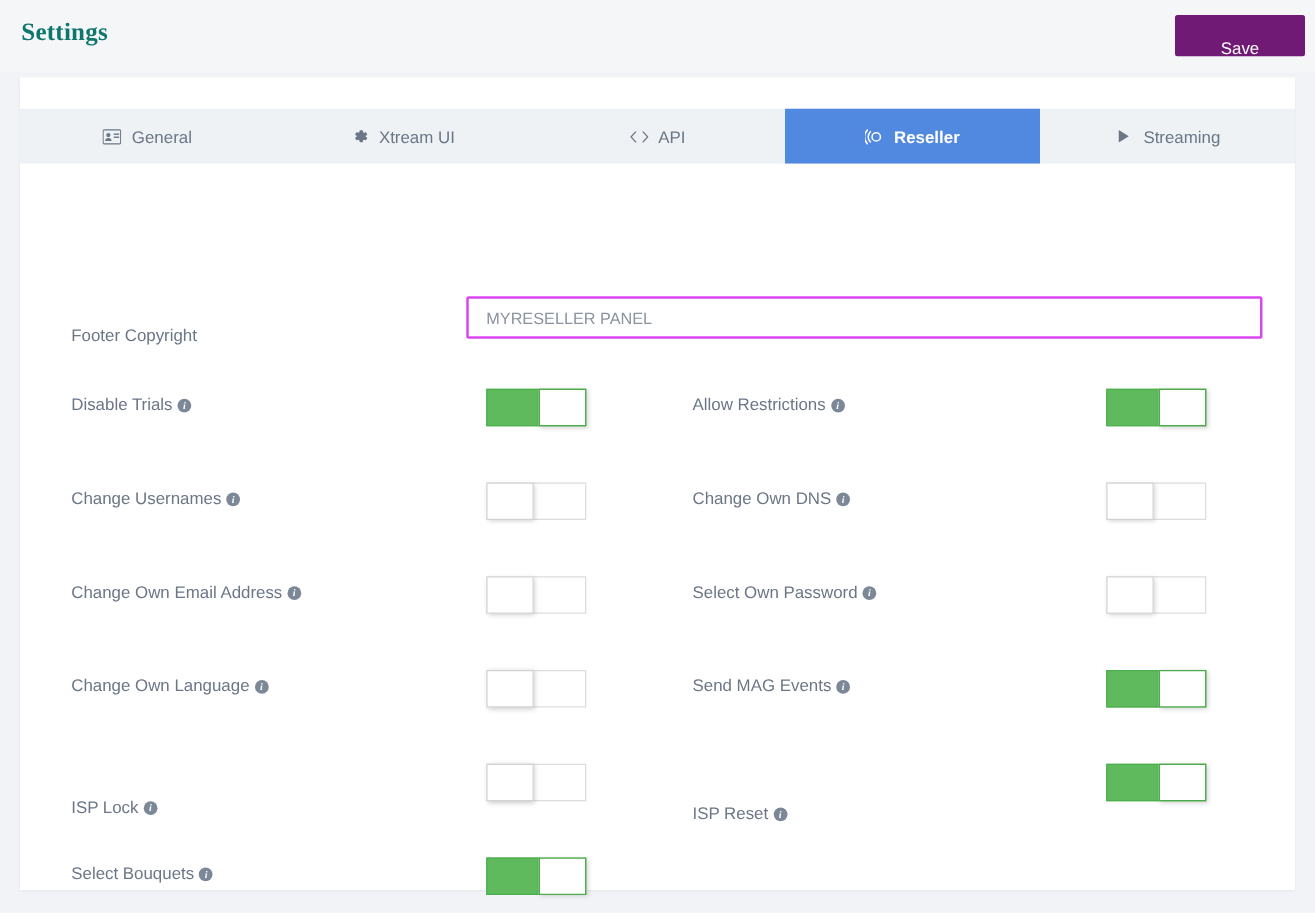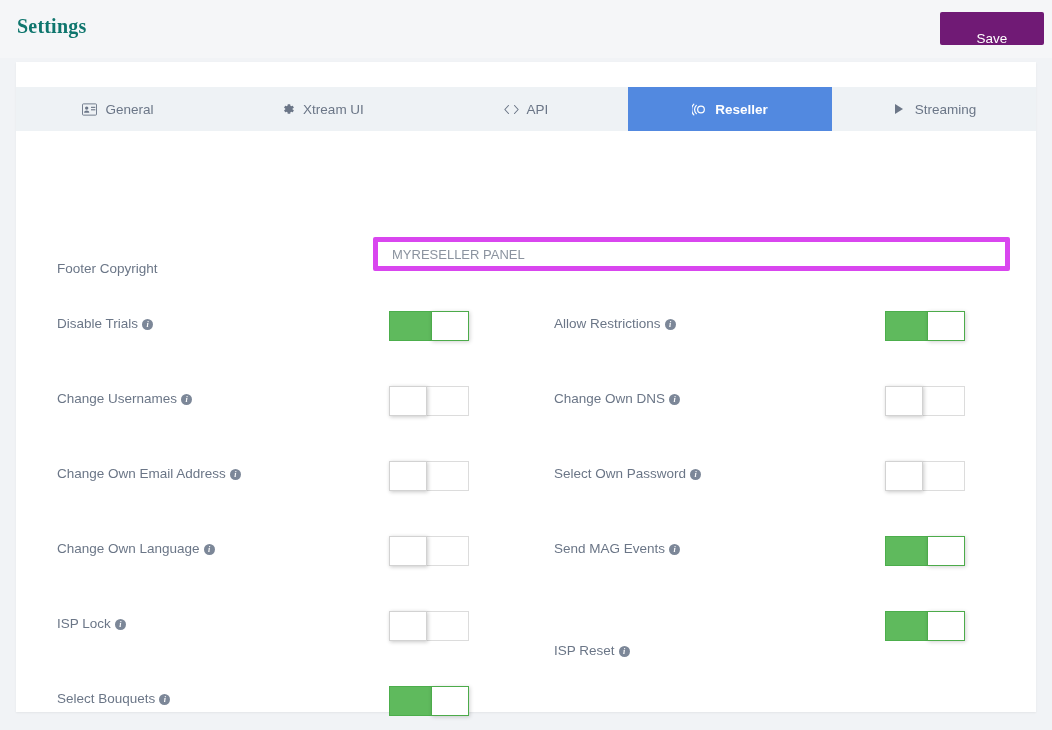--- a/index.html
+++ b/index.html
@@ -115,21 +115,21 @@
     font-style: italic;
     vertical-align: 1px;
     margin-left: 4px;
     font-family: "Liberation Serif", serif;
   }
 
   #footer-copyright-input {
     position: absolute;
     left: 357px; top: 106px;
     width: 637px; height: 34px;
-    border: 5px solid #d946ef;
+    border: 2px solid #d946ef;
     border-radius: 2px;
     padding: 0 14px;
     font-family: "Liberation Sans", sans-serif;
     font-size: 13px;
     color: #8b939f;
     background: #ffffff;
     outline: none;
   }
   #footer-copyright-input::placeholder { color: #8b939f; }
 
@@ -267,21 +267,21 @@
       <div class="field-label" style="left: 41px; top: 410px;"><span>Change Own Language</span><span class="info-icon">i</span></div>
       <div class="toggle off" style="left: 373px; top: 405px;">
         <span class="track"></span>
         <span class="knob"></span>
       </div>
       <div class="field-label" style="left: 538px; top: 410px;"><span>Send MAG Events</span><span class="info-icon">i</span></div>
       <div class="toggle on" style="left: 869px; top: 405px;">
         <span class="track"></span>
         <span class="knob"></span>
       </div>
-      <div class="field-label" style="left: 41px; top: 485px;"><span>ISP Lock</span><span class="info-icon">i</span></div>
+      <div class="field-label" style="left: 41px; top: 507px;"><span>ISP Lock</span><span class="info-icon">i</span></div>
       <div class="toggle off" style="left: 373px; top: 480px;">
         <span class="track"></span>
         <span class="knob"></span>
       </div>
       <div class="field-label" style="left: 538px; top: 512px;"><span>ISP Reset</span><span class="info-icon">i</span></div>
       <div class="toggle on" style="left: 869px; top: 480px;">
         <span class="track"></span>
         <span class="knob"></span>
       </div>
       <div class="field-label" style="left: 41px; top: 560px;"><span>Select Bouquets</span><span class="info-icon">i</span></div>

